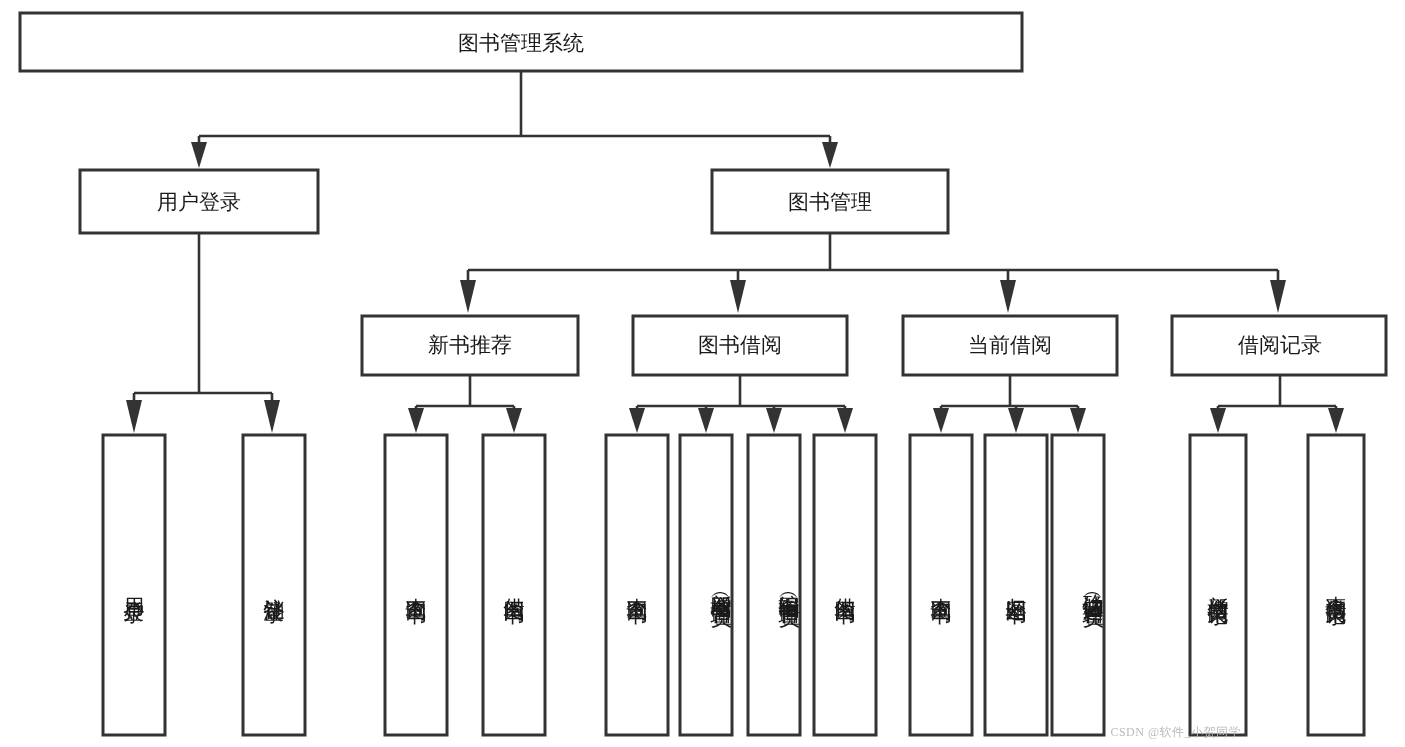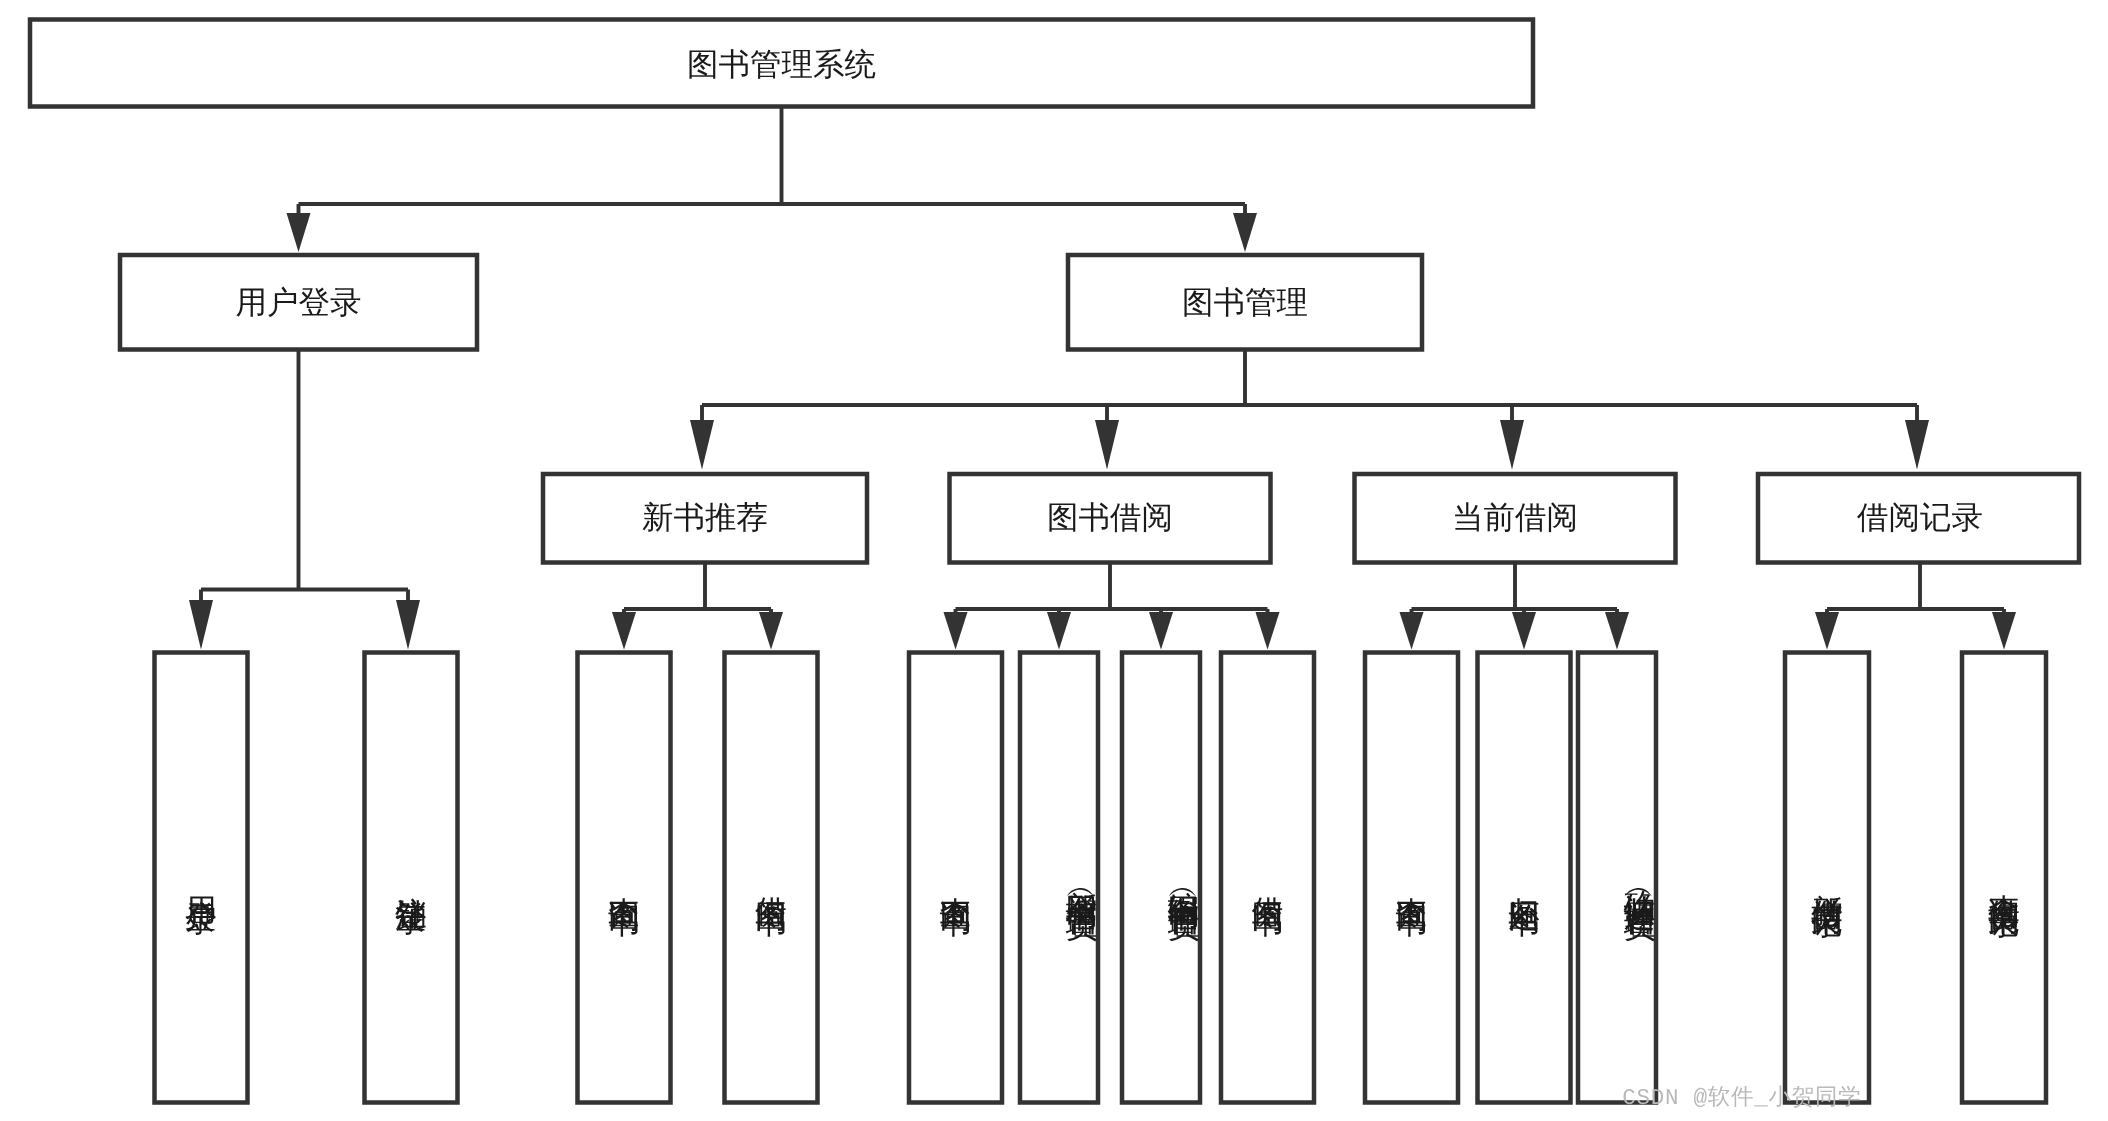--- a/index.html
+++ b/index.html
@@ -60,22 +60,22 @@
     align-items: center;
     justify-content: center;
     text-align: center;
     white-space: nowrap;
     pointer-events: none;
   }
   .watermark {
     position: absolute;
     right: 8px;
     bottom: 6px;
-    font-family: Liberation Mono, monospace;
-    font-size: 15px;
+    font-family: Liberation Serif, serif;
+    font-size: 12px;
     color: #b9b9b9;
     white-space: nowrap;
     letter-spacing: 0.5px;
   }
 </style>
 </head>
 <body>
 
 <div id="diagram-root">
 

